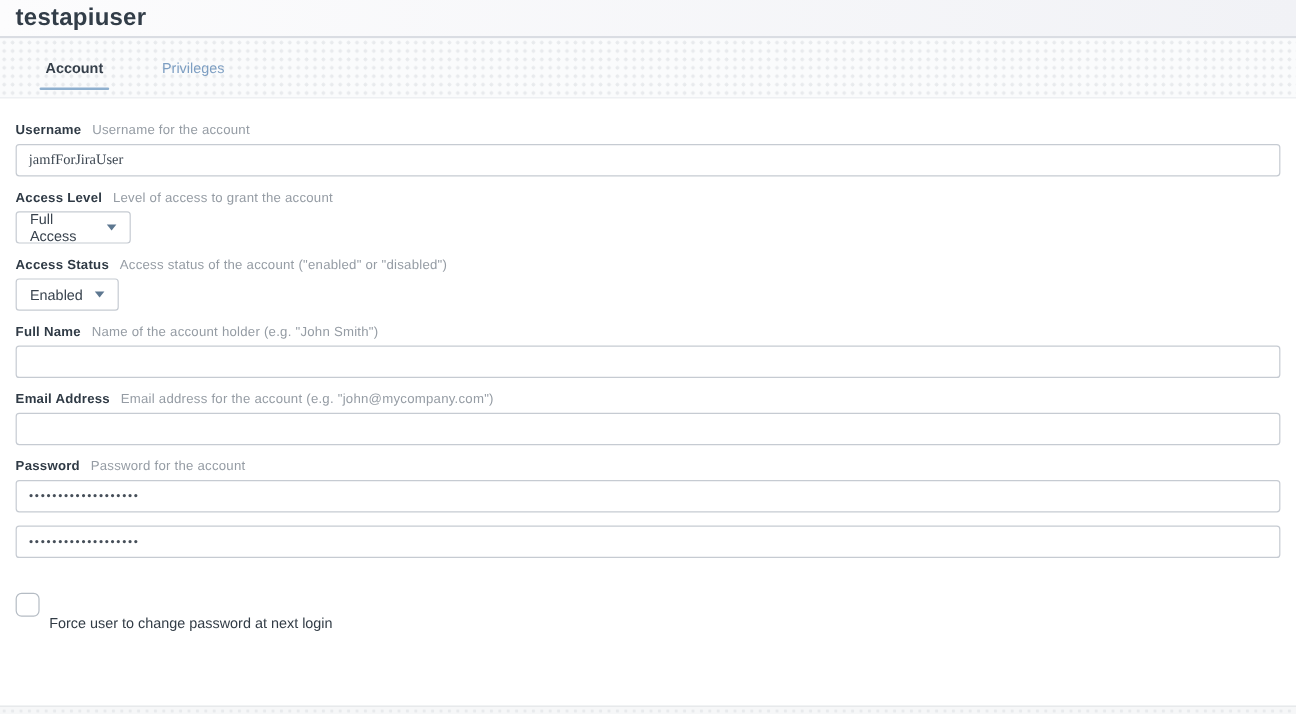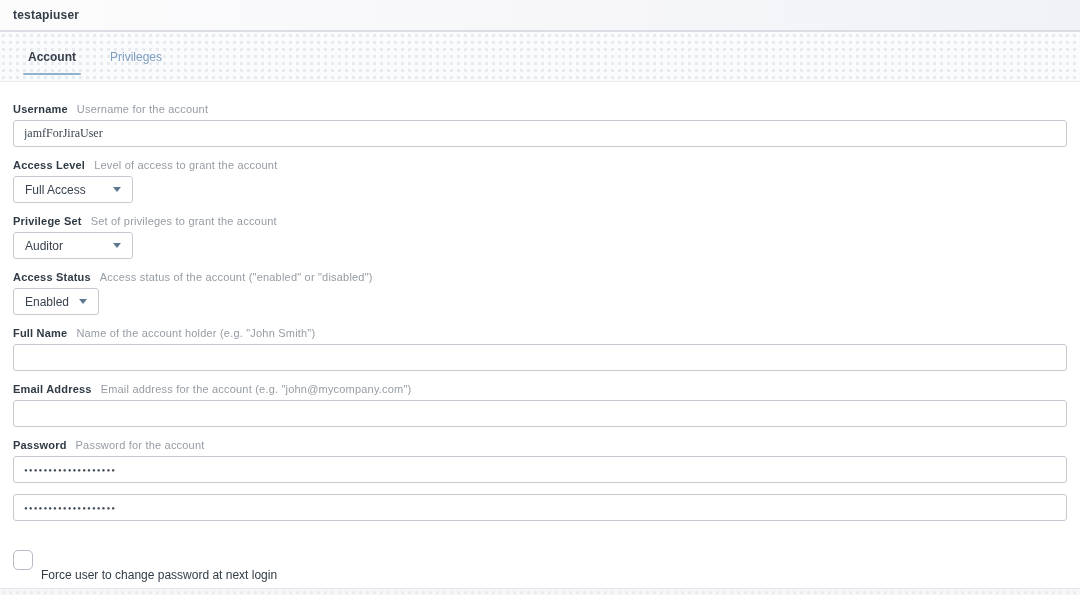--- a/index.html
+++ b/index.html
@@ -2,28 +2,28 @@
 <html><head>
 <meta charset="utf-8">
 <style>
   * { margin:0; padding:0; box-sizing:border-box; }
   html,body { width:1080px; height:595px; overflow:hidden; background:#fff;
     font-family:"Liberation Sans", sans-serif; color:#3a4450; }
 
   
   .app-header { height:32px; background:linear-gradient(to right,#fcfcfd,#f1f2f6);
     display:flex; align-items:center; padding:0 13px; border-bottom:2px solid #dadde3; }
-  .app-title { font-size:12px; font-weight:bold; color:#323d48; letter-spacing:0.2px; }
+  .app-title { font-size:20px; font-weight:bold; color:#323d48; letter-spacing:0.2px; }
 
   
   .tab-bar { height:50px; background-color:#fafbfc;
     background-image:radial-gradient(circle, rgba(210,214,219,0.45) 1.4px, transparent 1.8px);
     background-size:7px 7px;
     border-bottom:1px solid #ebedf0;
-    display:flex; align-items:flex-end; padding-left:25px; gap:28px; }
+    display:flex; align-items:flex-end; padding-left:35px; gap:43px; }
   .tab { display:flex; flex-direction:column; align-items:center; cursor:pointer; padding-bottom:6px; }
   .tab-label { font-size:12px; line-height:14px; padding:0 3px; }
   .tab.active .tab-label { color:#353f4a; font-weight:bold; }
   .tab:not(.active) .tab-label { color:#7d9ec2; }
   .tab-underline { height:2px; width:calc(100% + 4px); margin-top:9px; border-radius:1px; }
   .tab.active .tab-underline { background:#8fb0cf; }
   .tab:not(.active) .tab-underline { background:transparent; }
 
   
   .content { padding:20px 13px 0 13px; }
@@ -36,21 +36,21 @@
     border-radius:3px; background:#fff; padding:0 10px; font-size:12px; color:#3c4651;
     font-family:Liberation Serif, serif; outline:none; }
   .text-input.masked { font-size:11px; letter-spacing:1px; color:#454e58; }
 
   .select { height:27px; border:1px solid #c6cbd2; border-radius:3px; background:#fff;
     display:flex; align-items:center; justify-content:space-between;
     padding:0 11px; cursor:pointer; }
   .select-value { font-size:12px; color:#39434e; }
   .caret { width:0; height:0; border-left:4px solid transparent; border-right:4px solid transparent;
     border-top:5px solid #5d7790; flex:none; margin-left:10px; }
-  .w-access-level { width:120px; }
+  .w-access-level { width:96px; }
   .w-privilege-set { width:120px; }
   .w-access-status { width:86px; }
 
   .checkbox-row { display:flex; align-items:center; gap:8px; margin-top:16px; }
   .checkbox { width:20px; height:20px; border:1px solid #b5bcc4; border-radius:5px;
     background:#fff; flex:none; cursor:pointer; }
   .checkbox-label { font-size:12px; color:#323c46;margin-top:31px; }
 
   .bottom-strip { position:absolute; left:0; bottom:0; width:1080px; height:7px;
     background-color:#f6f7f8;
@@ -90,30 +90,20 @@
     <div class="field-head">
       <span class="field-label">Access Level</span>
       <span class="field-hint">Level of access to grant the account</span>
     </div>
     <div class="select w-access-level">
       <span class="select-value">Full Access</span>
       <span class="caret"></span>
     </div>
   </div>
 
-  <div class="field">
-    <div class="field-head">
-      <span class="field-label">Privilege Set</span>
-      <span class="field-hint">Set of privileges to grant the account</span>
-    </div>
-    <div class="select w-privilege-set">
-      <span class="select-value">Auditor</span>
-      <span class="caret"></span>
-    </div>
-  </div>
 
   <div class="field">
     <div class="field-head">
       <span class="field-label">Access Status</span>
       <span class="field-hint">Access status of the account ("enabled" or "disabled")</span>
     </div>
     <div class="select w-access-status">
       <span class="select-value">Enabled</span>
       <span class="caret"></span>
     </div>

